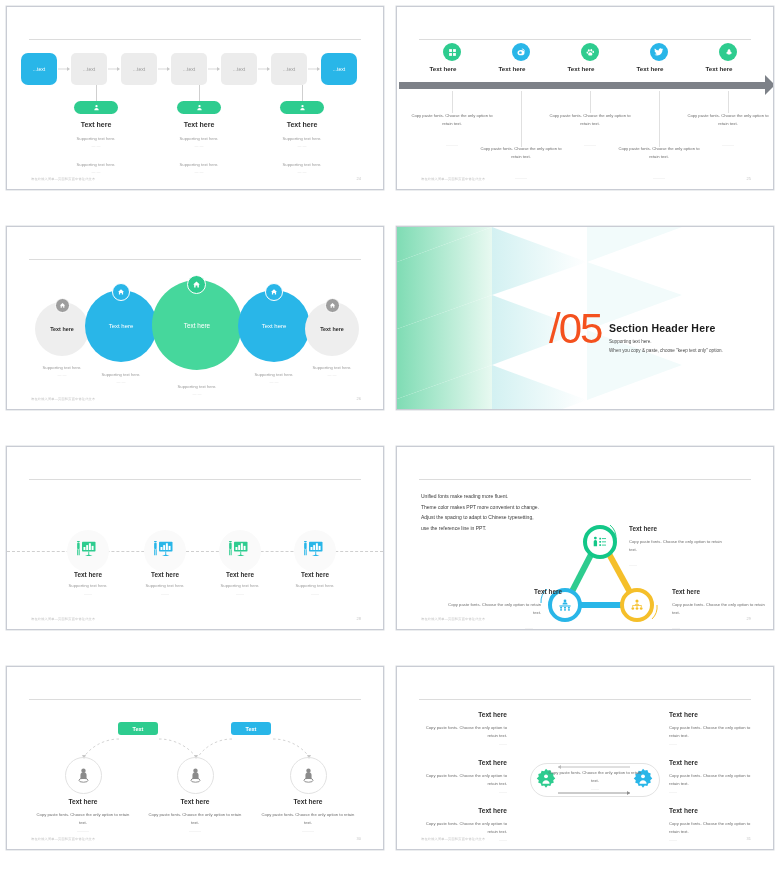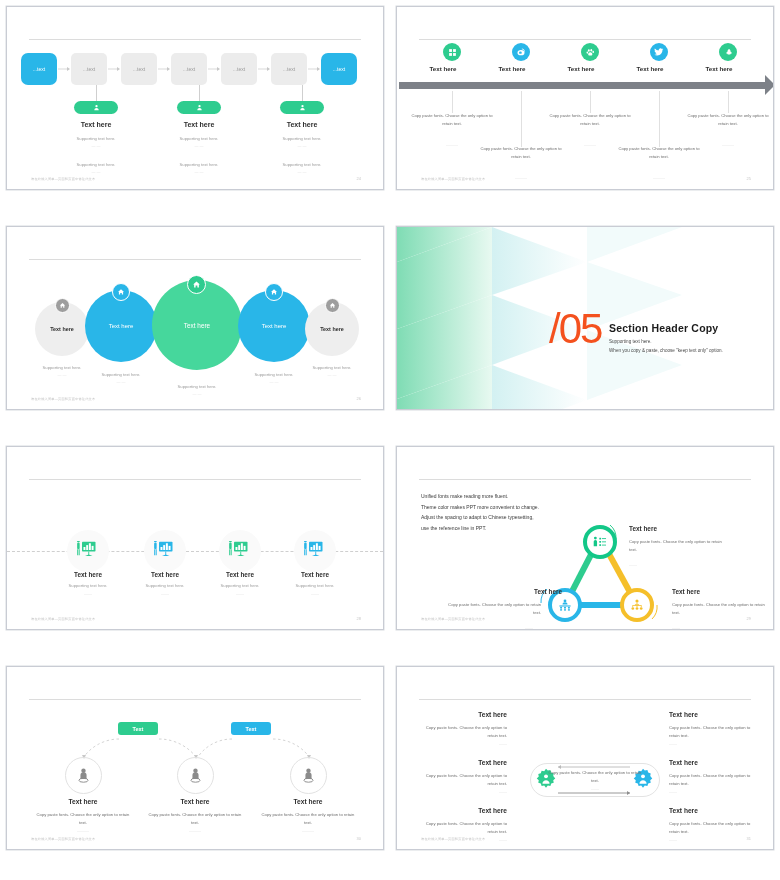--- a/index.html
+++ b/index.html
@@ -398,21 +398,21 @@
         <polygon points="95,0 190,35 95,68" fill="url(#gB)"></polygon>
         <polygon points="95,68 190,103 95,138" fill="url(#gB)"></polygon>
         <polygon points="95,138 190,173 95,208" fill="url(#gB)"></polygon>
 
         <polygon points="190,35 285,68 190,103" fill="#f2fbfb"></polygon>
         <polygon points="190,103 285,138 190,173" fill="#f2fbfb"></polygon>
         <polygon points="190,-33 285,0 190,35" fill="#f2fbfb"></polygon>
       </svg>
     </div>
     <div class="s4-num">/05</div>
-    <div class="s4-h">Section Header Copy</div>
+    <div class="s4-h">Section Header Here</div>
     <div class="s4-s1">Supporting text here.</div>
     <div class="s4-s2">When you copy &amp; paste, choose "keep text only" option.</div>
   </div>
 
   <div class="slide">
     <div class="hr-top"></div>
     <div class="s5-dotted"></div>
 
     <div class="s5-ring" style="left:60px; top:83px;">
       <svg width="24" height="21" viewBox="0 0 32 28">

